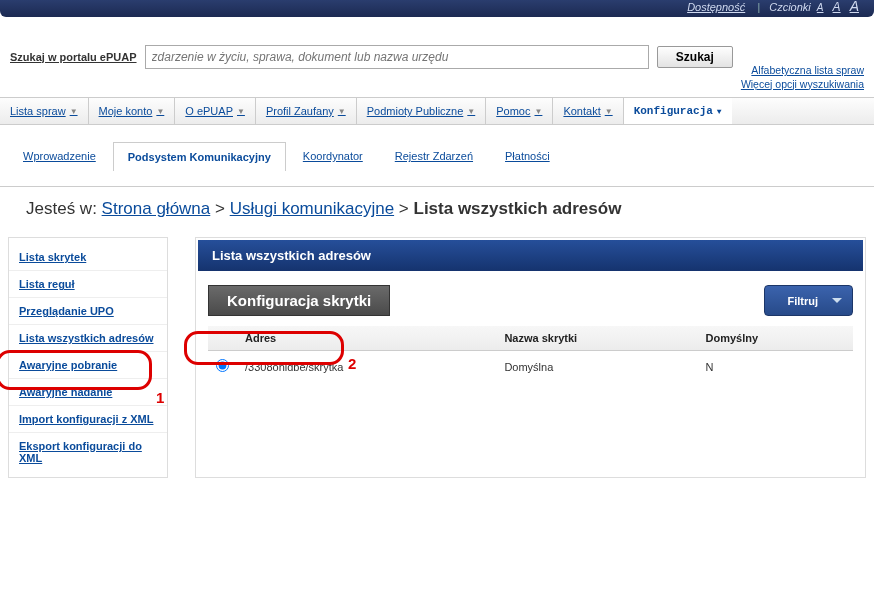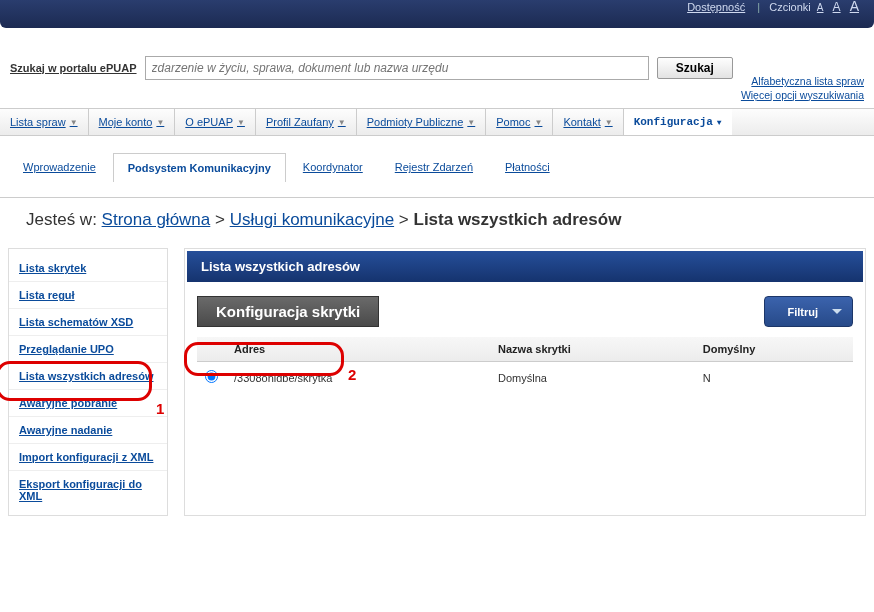--- a/index.html
+++ b/index.html
@@ -1,39 +1,39 @@
 <!DOCTYPE html>
 <html><head>
 <meta charset="utf-8">
 <style>
 * { box-sizing: border-box; margin: 0; padding: 0; }
 body { font-family: Verdana, Arial, sans-serif; font-size: 11px; background: #fff; color: #333; }
 .page { width: 874px; margin: 0 auto; background: #fff; }
-.top-dark { background: linear-gradient(#2a3d6e, #1c2a52); height: 28px; position: relative; border-radius: 0 0 6px 6px; }
+.top-dark { background: linear-gradient(#2a3d6e, #1c2a52); height: 17px; position: relative; border-radius: 0 0 6px 6px; font-style: italic; }
 .top-links { position: absolute; right: 12px; top: -2px; color: #cfd9ef; font-size: 11px; }
 .top-links a { color: #cfd9ef; text-decoration: underline; margin: 0 3px; }
 .top-links span.sep { margin: 0 6px; color: #8aa; }
 .search-bar { display: flex; align-items: center; padding: 6px 10px; gap: 8px; }
 .search-label { font-weight: bold; font-size: 11px; color: #333; text-decoration: underline; }
 .search-input { flex: 1; border: 1px solid #aaa; padding: 4px 6px; font-style: italic; color: #888; font-size: 12px; }
 .search-btn { background: linear-gradient(#fefefe,#e3e3e3); border: 1px solid #999; padding: 3px 18px; font-weight: bold; font-size: 12px; cursor: pointer; border-radius: 2px; }
 .search-side { text-align: right; font-size: 10.5px; line-height: 1.3; margin-top: 41px; }
 .search-side a { color: #0a4b9b; text-decoration: underline; display: block; }
 .nav1 { display: flex; border-top: 1px solid #ccc; border-bottom: 1px solid #ccc; background: linear-gradient(#fdfdfd,#ececec); }
 .nav1 .item { padding: 7px 10px; border-right: 1px solid #ccc; color: #0a4b9b; text-decoration: underline; font-size: 11px; display: flex; align-items: center; gap: 4px; cursor: pointer; }
 .nav1 .item .caret { font-size: 8px; color: #888; }
 .nav1 .item.active { background: #fff; color: #0a4b9b; font-weight: bold; text-decoration: none; font-family: Liberation Mono, monospace; }
 .nav1 .item.last { border-right: none; }
 .nav2 { display: flex; padding: 16px 8px; border-bottom: 1px solid #ccc; }
 .nav2 .tab { padding: 8px 14px; color: #0a4b9b; text-decoration: underline; font-size: 11px; cursor: pointer; border: 1px solid transparent; border-bottom: none; margin-right: 2px; }
 .nav2 .tab.active { background: #fff; border-color: #ccc; font-weight: bold; text-decoration: none; position: relative; top: 1px; }
 .breadcrumb { padding: 12px 26px 18px; font-size: 17px; color: #333; }
 .breadcrumb a { color: #0a4b9b; text-decoration: underline; }
 .breadcrumb b { font-weight: bold; }
-.content { display: flex; gap: 16px; padding: 0 8px 30px; }
+.content { display: flex; gap: 27px; padding: 0 8px 30px; }
 .sidebar { width: 160px; border: 1px solid #ddd; padding: 6px 0; }
 .sidebar .sitem { display: block; padding: 7px 10px; color: #0a4b9b; text-decoration: underline; font-size: 11px; font-weight: bold; border-bottom: 1px solid #eee; cursor: pointer; }
 .sidebar .sitem:last-child { border-bottom: none; }
 .main { flex: 1; border: 1px solid #ddd; padding: 2px; position: relative; }
 .panel-head { background: linear-gradient(#264f9a, #15336e); color: #fff; font-weight: bold; font-size: 13px; padding: 8px 14px; }
 .panel-body { padding: 14px 10px; }
 .actions { display: flex; justify-content: space-between; margin-bottom: 10px; }
 .btn-dark { background: linear-gradient(#6a6a6a,#4a4a4a); color: #fff; border: 1px solid #333; padding: 6px 18px; border-radius: 0; font-weight: bold; font-size: 15px; cursor: pointer; }
 .btn-blue { background: linear-gradient(#3b63ad,#274a89); color: #fff; border: 1px solid #1c3668; padding: 6px 34px 6px 22px; border-radius: 4px; font-weight: bold; font-size: 11px; cursor: pointer; position: relative; }
 .btn-blue::after { content: ""; position: absolute; right: 10px; top: 50%; margin-top:-3px; border: 5px solid transparent; border-top-color: #cde; }
@@ -119,21 +119,20 @@
     <span>&gt;</span>
     <a href="#">Usługi komunikacyjne</a>
     <span>&gt;</span>
     <b>Lista wszystkich adresów</b>
   </div>
 
   <div class="content annot-area">
     <div class="sidebar">
       <a class="sitem">Lista skrytek</a>
       <a class="sitem">Lista reguł</a>
-      <a class="sitem">Lista schematów XSD</a>
       <a class="sitem">Przeglądanie UPO</a>
       <a class="sitem">Lista wszystkich adresów</a>
       <a class="sitem">Awaryjne pobranie</a>
       <a class="sitem">Awaryjne nadanie</a>
       <a class="sitem">Import konfiguracji z XML</a>
       <a class="sitem">Eksport konfiguracji do XML</a>
     </div>
 
     <div class="main">
       <div class="panel-head">Lista wszystkich adresów</div>

